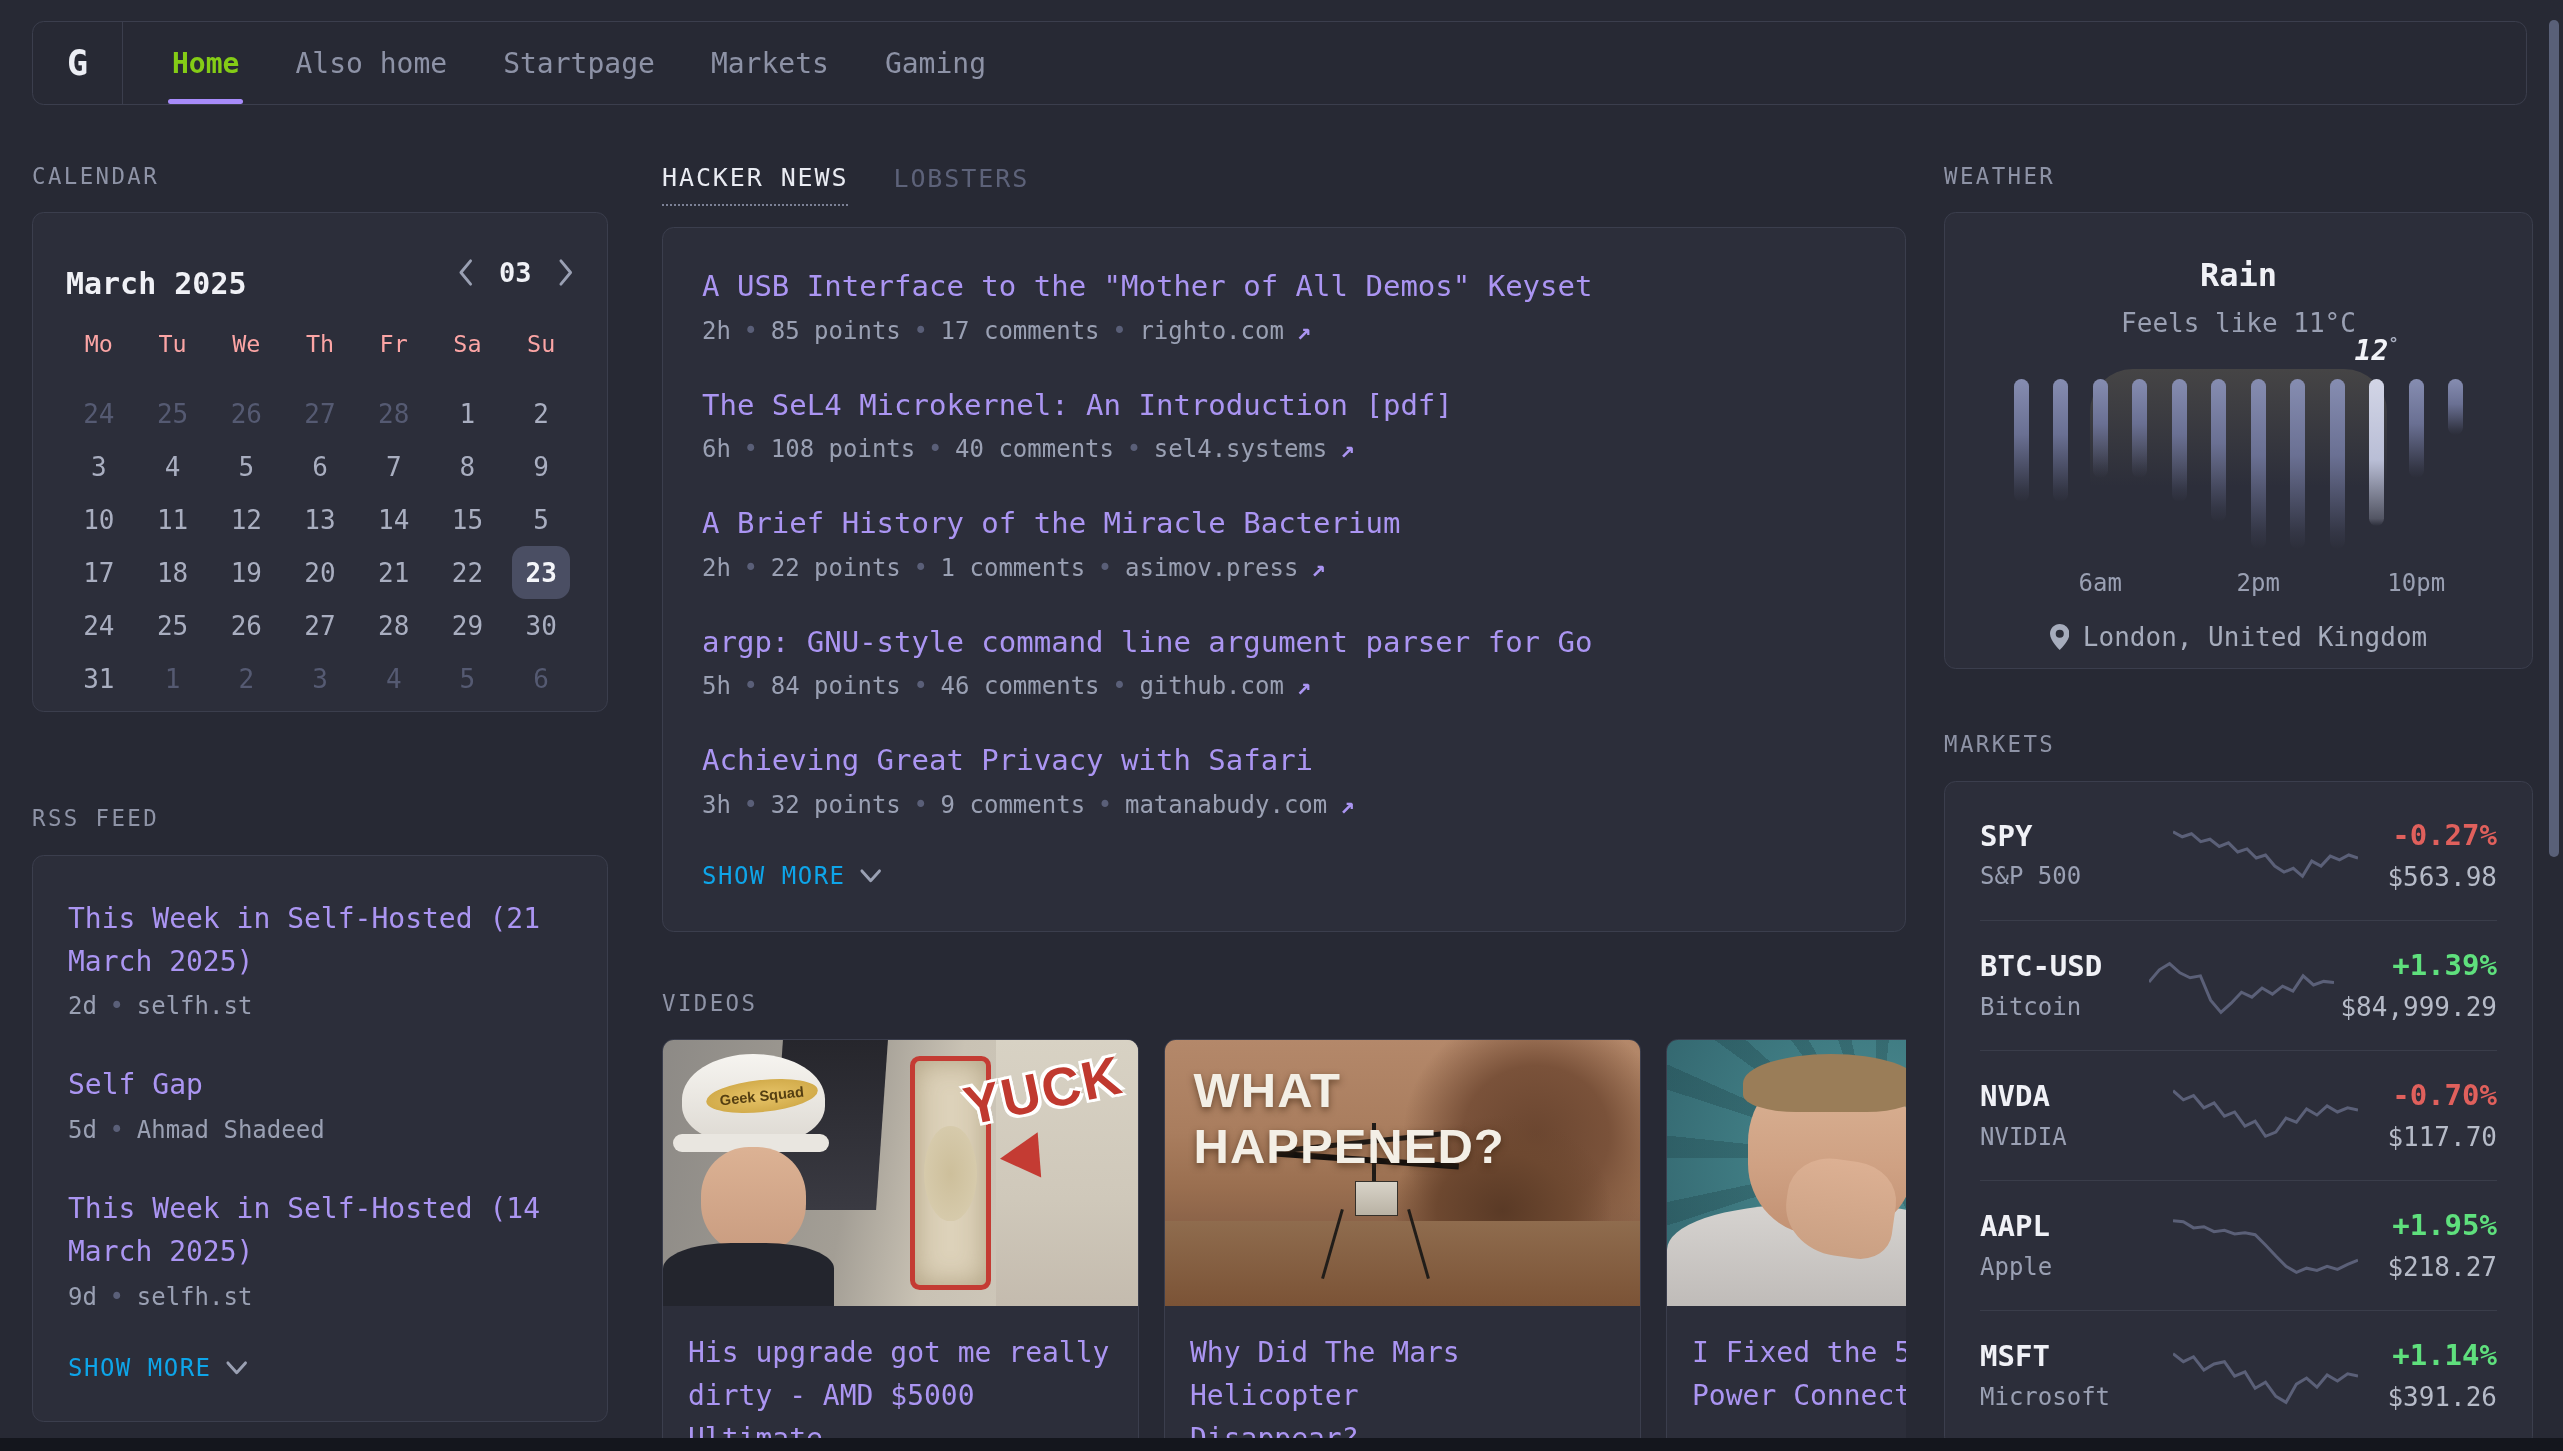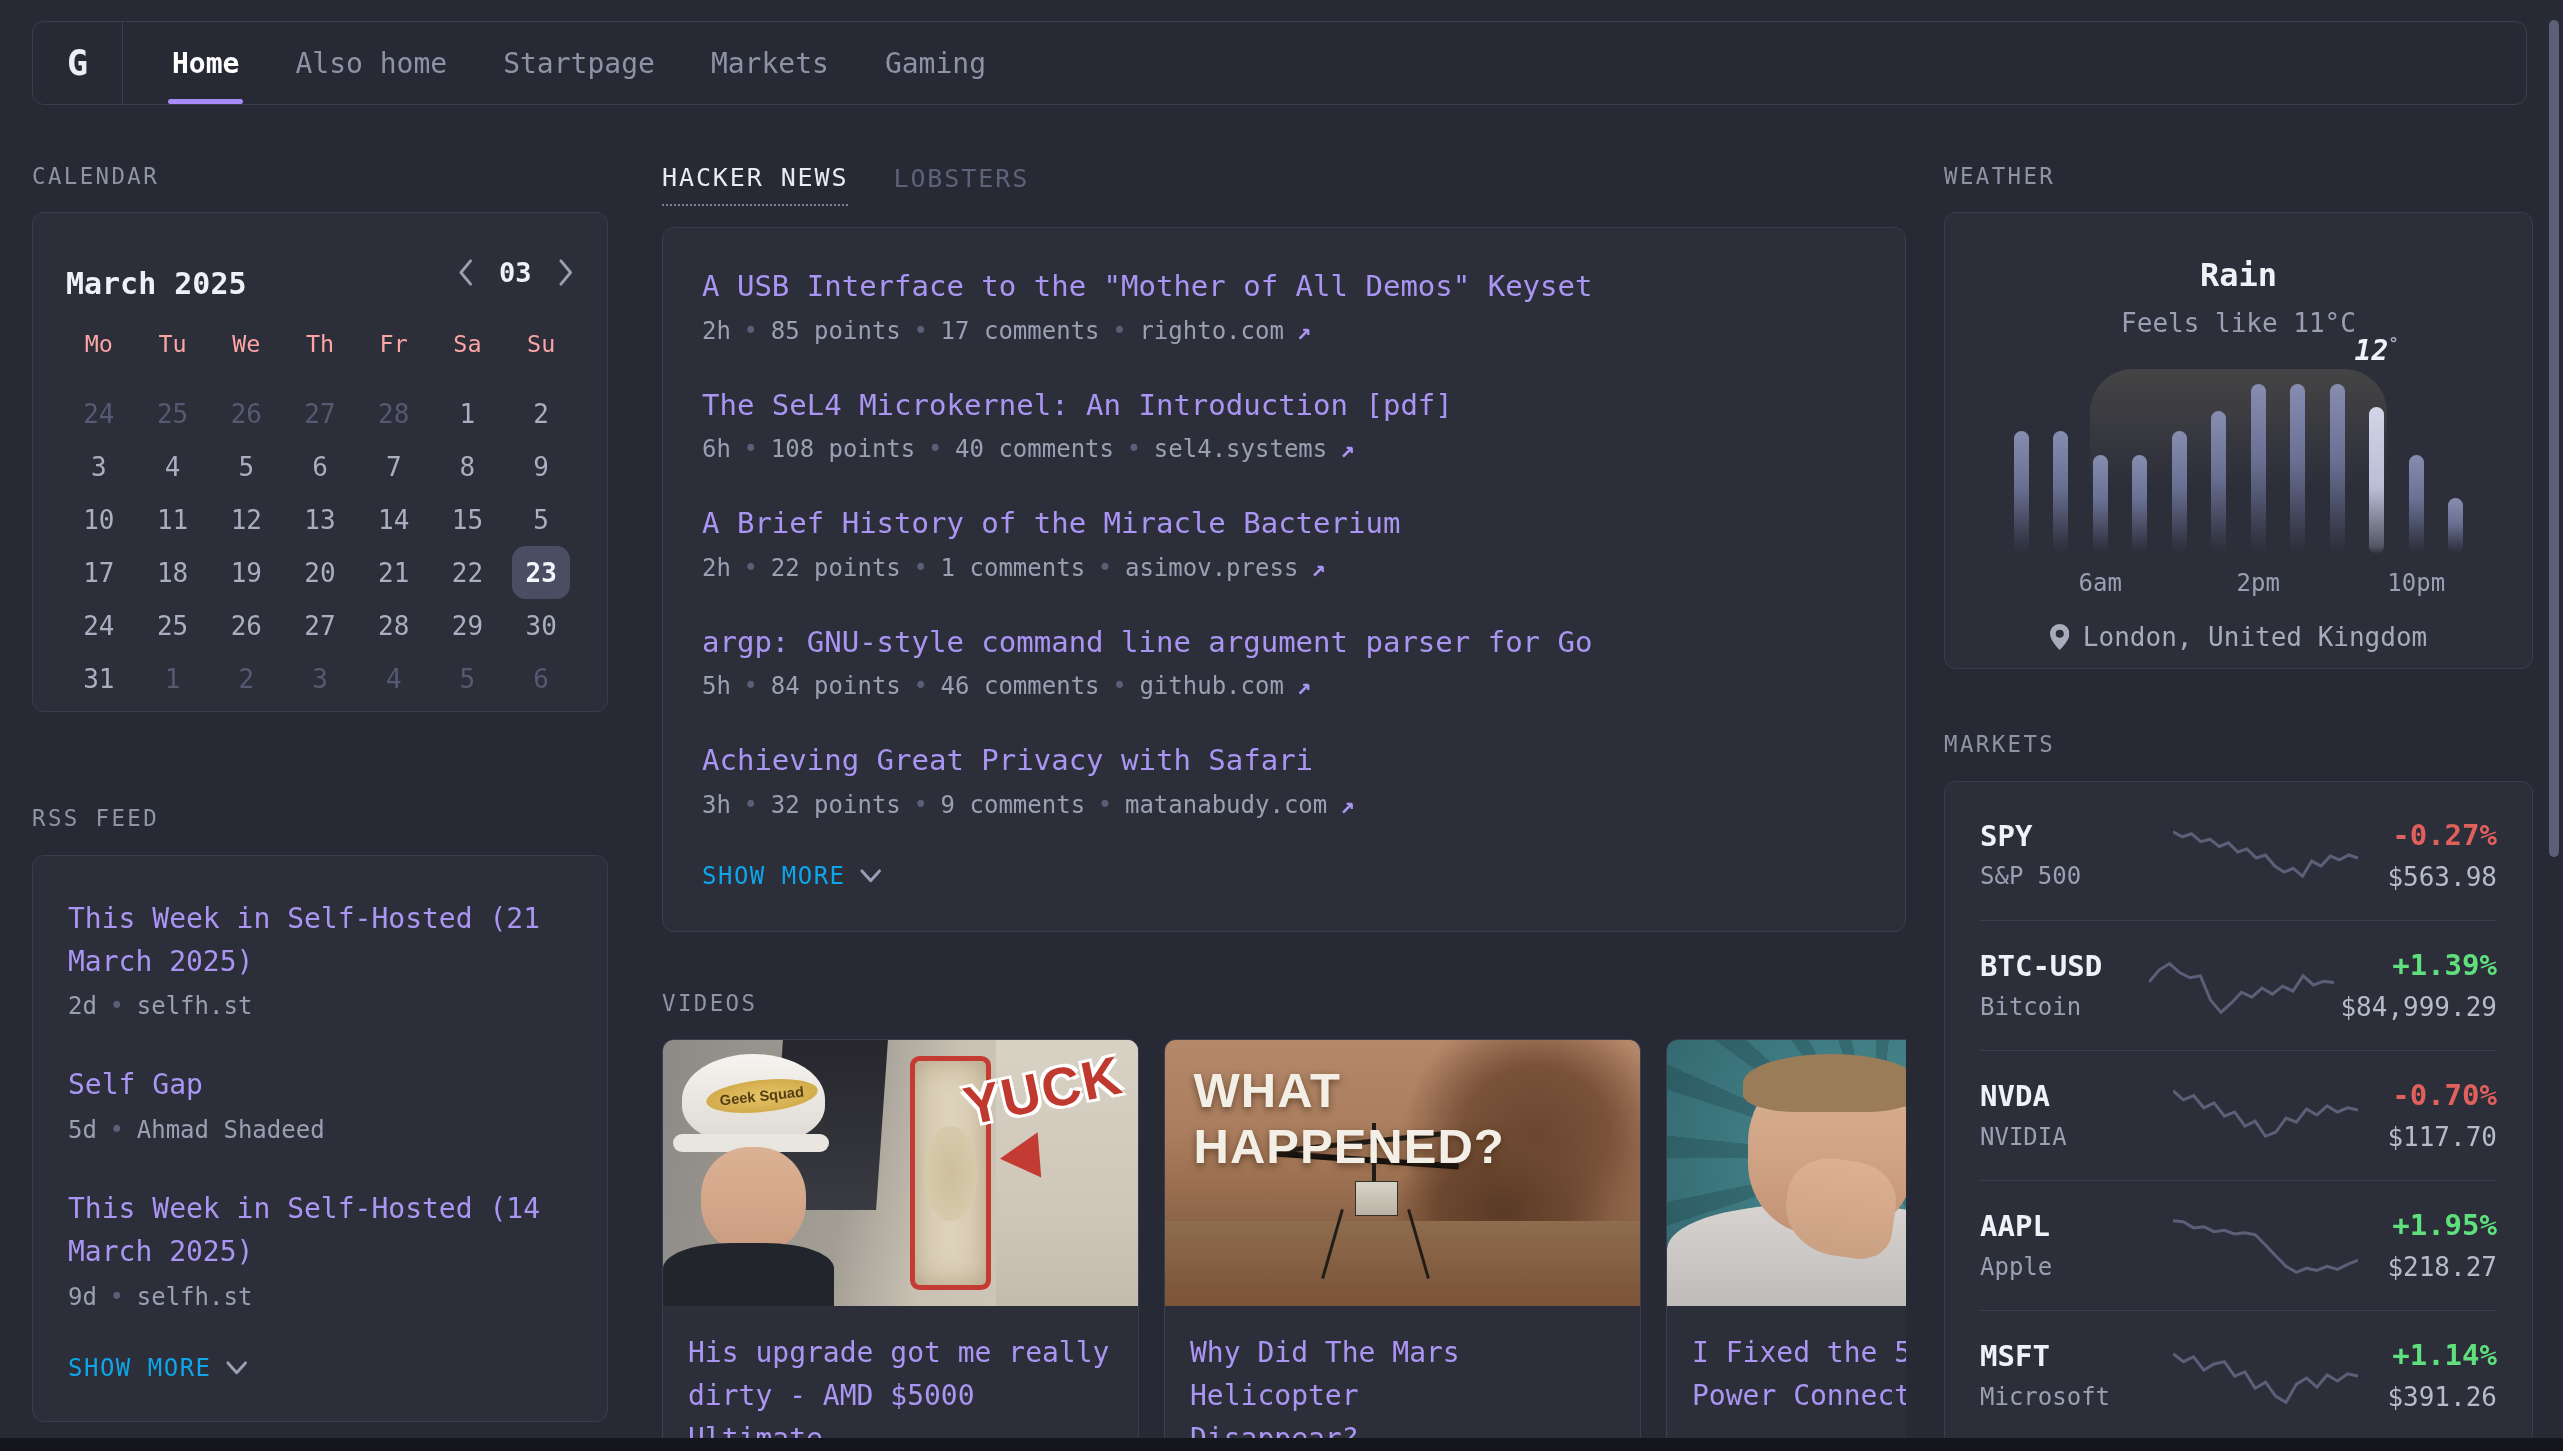--- a/index.html
+++ b/index.html
@@ -16,21 +16,21 @@
   .col-mid{left:662px;width:1244px;}
   .col-right{left:1944px;width:589px;}
 
   
   .topbar{position:absolute;left:32px;top:21.4px;width:2495px;height:84px;
     border:1px solid var(--border);border-radius:11.7px;display:flex;align-items:stretch;z-index:5;}
   .logo{width:90px;display:flex;align-items:center;justify-content:center;
     border-right:1px solid var(--border);font-size:35px;font-weight:bold;color:var(--txt);cursor:pointer;}
   .tabs{display:flex;align-items:stretch;padding-left:49px;gap:56px;}
   .tab{display:flex;align-items:center;font-size:28px;color:#8d92a6;position:relative;cursor:pointer;}
-  .tab.active{color:#ffffff;font-weight:bold;justify-content:flex-end;}
+  .tab.active{color:#84cc16;font-weight:bold;justify-content:flex-end;}
   .tab.active::after{content:"";position:absolute;left:-3.9px;right:-3.9px;bottom:0;height:5.8px;
     border-radius:3.9px;background:var(--accent);}
 
   
   .sec-heading{font-size:22.4px;letter-spacing:2.4px;color:var(--heading);}
   .card{background:var(--card);border:1px solid var(--border);border-radius:11.7px;}
   .show-more{background:none;border:none;color:#0ea5e9;font-family:inherit;font-size:24px;
     letter-spacing:1.5px;display:flex;align-items:center;gap:13.6px;cursor:pointer;padding:0;}
   .show-more svg{stroke:#9aa0b3;}
   .sep{color:var(--dim);}
@@ -127,21 +127,21 @@
   .thumb-teal .s-hand{left:25%;top:45%;width:23%;height:36%;background:linear-gradient(180deg,#dcb093,#caa083);border-radius:40% 40% 30% 50%;transform:rotate(8deg);}
 
   
   .col-right{padding-top:163px;}
   .weather-card{margin-top:23.4px;height:457px;padding:43px 39px 27px;position:relative;}
   .w-cond{text-align:center;font-size:32px;font-weight:bold;color:#f0f1f6;}
   .w-feels{text-align:center;font-size:26px;color:var(--gray);margin-top:13.6px;}
   .w-chart{position:relative;height:175px;margin:41px 17.5px 0;display:flex;align-items:flex-end;}
   .w-day-region{position:absolute;left:88px;top:-9.7px;width:297px;height:151px;border-radius:43px;
     background:linear-gradient(180deg,rgba(150,140,105,.24),rgba(150,140,105,0) 78%);}
-  .w-slot{flex:1;display:flex;justify-content:center;align-items:flex-end;position:relative;height:100%;z-index:2;font-style:italic;}
+  .w-slot{flex:1;display:flex;justify-content:center;position:relative;height:100%;z-index:2;font-style:italic;}
   .w-bar{width:14.6px;border-radius:7.8px;
     background:linear-gradient(180deg,#868db1 0%,#6a7093 45%,rgba(90,95,125,.18) 90%,rgba(90,95,125,0) 100%);}
   .w-slot.hl .w-bar{background:linear-gradient(180deg,#d2d5e6 0%,#b9bed6 55%,rgba(200,204,225,.25) 95%,rgba(200,204,225,0) 100%);}
   .w-peak{position:absolute;bottom:calc(100% + 11.7px);left:50%;transform:translateX(-50%);
     font-size:28px;font-weight:bold;color:#f2f3f8;white-space:nowrap;}
   .w-peak sup{font-size:17.5px;color:#aab0c2;}
   .w-axis{position:relative;height:33px;margin:9.7px 17.5px 0;}
   .w-axis-label{position:absolute;top:5.8px;transform:translateX(-50%);font-size:24px;color:var(--gray);}
   .w-loc{display:flex;align-items:center;justify-content:center;gap:13.6px;margin-top:25px;
     font-size:26px;color:#a6acbc;}

